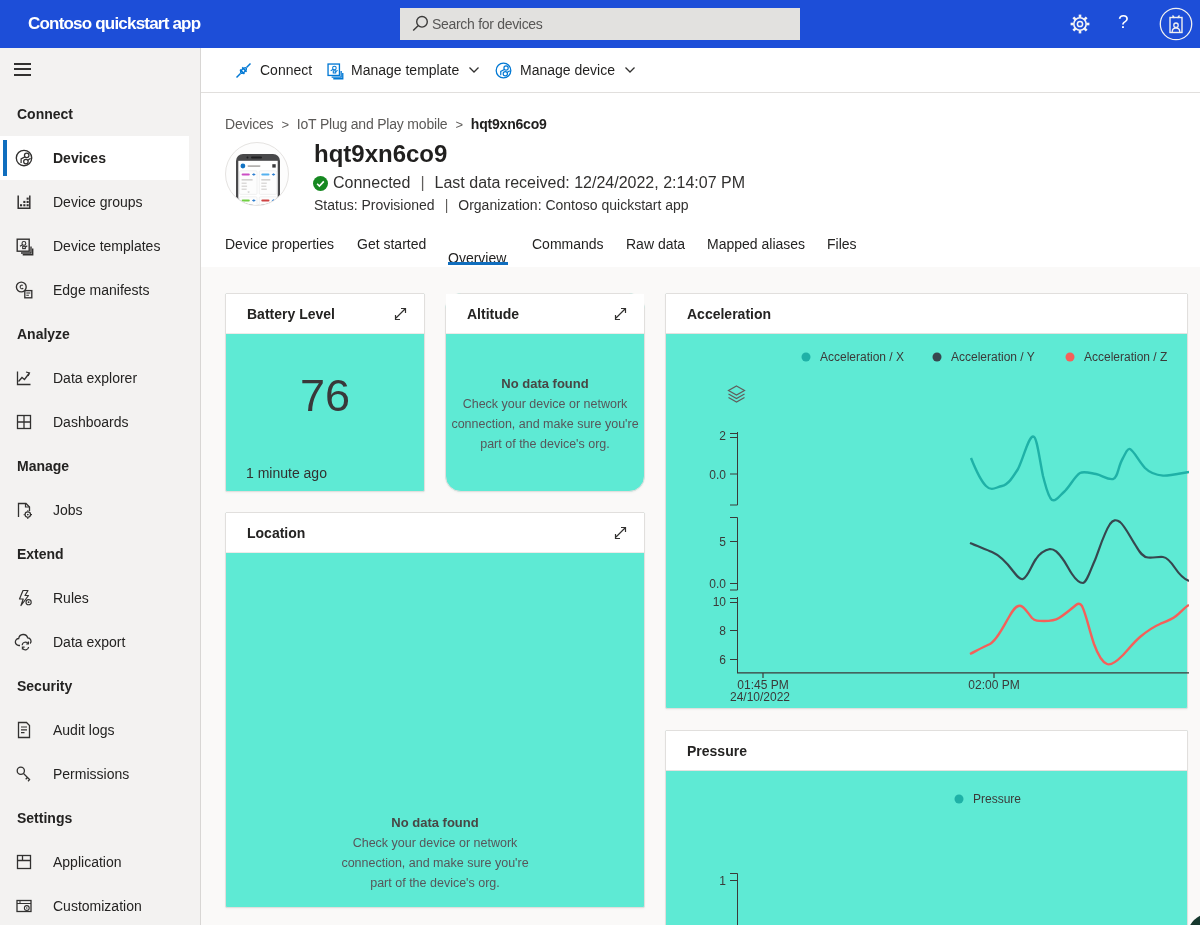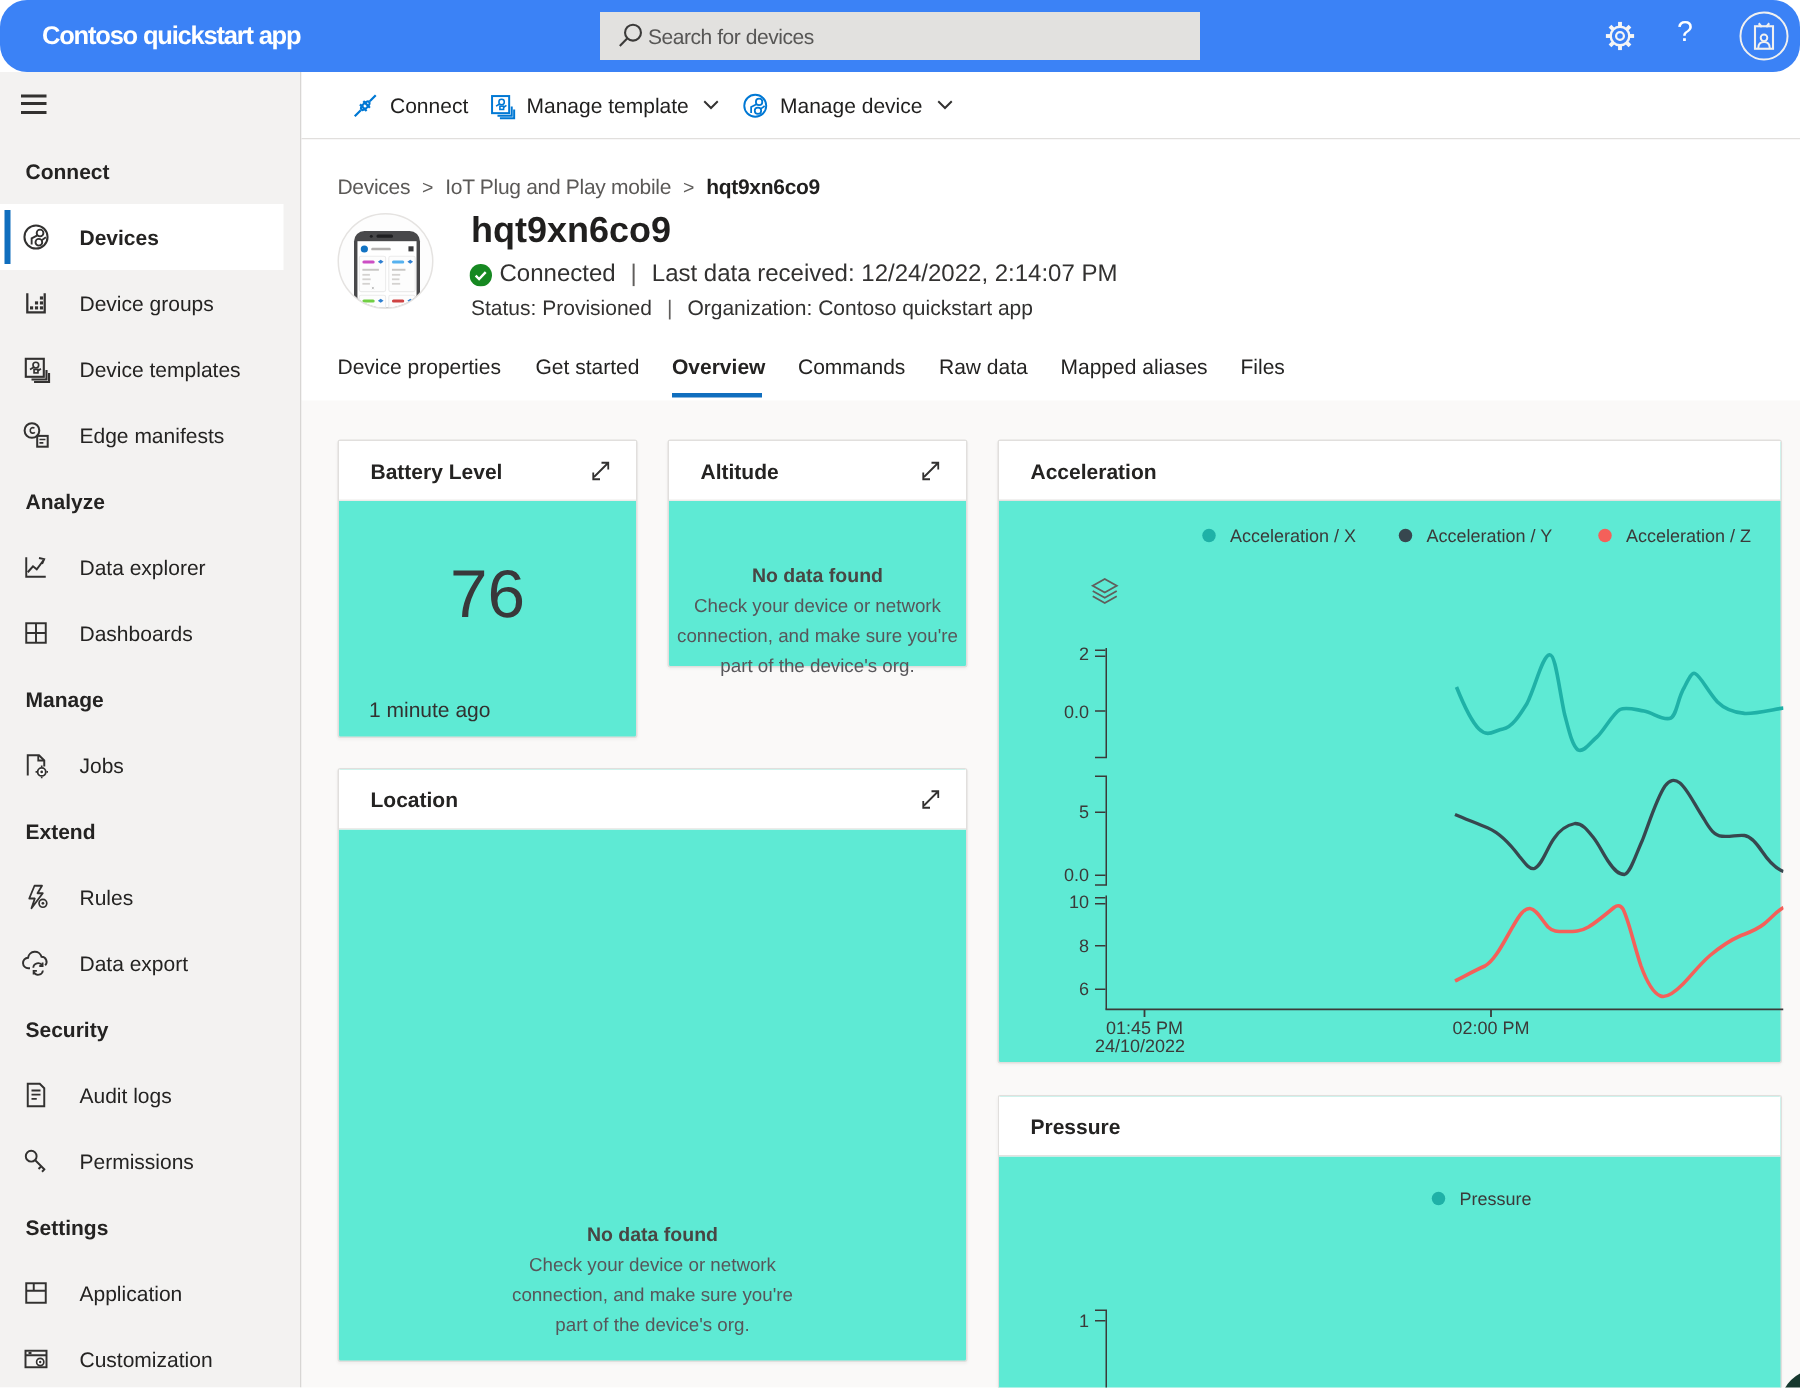--- a/index.html
+++ b/index.html
@@ -1,20 +1,20 @@
 <!DOCTYPE html>
 <html><head>
 <meta charset="utf-8">
 <style>
 *{margin:0;padding:0;box-sizing:border-box;}
 html,body{width:1200px;height:925px;overflow:hidden;font-family:"Liberation Sans",sans-serif;background:#fff;}
 body{position:relative;}
 .abs{position:absolute;}
 
-.topbar{position:absolute;left:0;top:0;width:1200px;height:48px;background:#3b82f6;border-radius:18px;}
+.topbar{position:absolute;left:0;top:0;width:1200px;height:48px;background:#1d4ed8;}
 .topbar .title{position:absolute;left:28px;top:14px;color:#fff;font-size:17px;font-weight:bold;letter-spacing:-0.8px;}
 .searchbox{position:absolute;left:400px;top:8px;width:400px;height:32px;background:#e2e1df;display:flex;align-items:center;}
 .searchbox .ph{color:#575655;font-size:14px;margin-left:3px;letter-spacing:-0.3px;}
 
 .sidebar{position:absolute;left:0;top:48px;width:201px;height:877px;background:#f3f2f1;border-right:1px solid #d8d6d4;}
 .navhead{position:absolute;left:17px;width:170px;height:20px;line-height:20px;font-size:14px;font-weight:bold;color:#242322;}
 .navitem{position:absolute;left:0;width:189px;height:44px;}
 .navitem .ic{position:absolute;left:14px;top:12px;width:20px;height:20px;}
 .navitem .lbl{position:absolute;left:53px;top:12px;font-size:14px;color:#242322;line-height:20px;}
 .navitem.sel{background:#fff;}
@@ -298,21 +298,21 @@
       <path d="M4.1 7.7 l2.3 2.3 4.4-4.6" fill="none" stroke="#fff" stroke-width="1.6"></path>
     </svg>
   <span>Connected</span>
     <span class="pipe">|</span>
     <span>Last data received: 12/24/2022, 2:14:07 PM</span>
 </div>
 <div class="statline2">Status: Provisioned<span class="pipe">|</span>Organization: Contoso quickstart app</div>
 <div id="tabs">
 <div class="tab" style="left:225px;">Device properties</div>
 <div class="tab" style="left:357px;">Get started</div>
-<div class="tab" style="left:448px;font-weight:bold;">Overview</div>
+<div class="tab" style="left:448px;font-weight:normal;margin-top:14px;">Overview</div>
 <div class="tab" style="left:532px;">Commands</div>
 <div class="tab" style="left:626px;">Raw data</div>
 <div class="tab" style="left:707px;">Mapped aliases</div>
 <div class="tab" style="left:827px;">Files</div>
 </div>
 <div class="tabline"></div>
 
 <div class="dash"></div>
 <div id="cards">
 
@@ -320,21 +320,21 @@
   <div class="chead">
         <div class="t">Battery Level</div>
     <svg class="expand" viewBox="0 0 15 14">
           <path d="M3 11 L12 2 M12.5 6 V1.5 H8 M2.5 8 V12.5 H7" fill="none" stroke="#323130" stroke-width="1.2"></path>
         </svg>
   </div>
   <div class="bignum">76</div>
   <div class="ago">1 minute ago</div>
 </div>
 
-<div class="card" style="left:445px;top:293px;width:200px;height:152px;">
+<div class="card" style="left:445px;top:293px;width:200px;height:199px;border-radius:16px;">
   <div class="chead">
         <div class="t">Altitude</div>
     <svg class="expand" viewBox="0 0 15 14">
           <path d="M3 11 L12 2 M12.5 6 V1.5 H8 M2.5 8 V12.5 H7" fill="none" stroke="#323130" stroke-width="1.2"></path>
         </svg>
   </div>
   <div class="nodata" style="top:80px;"><b>No data found</b><br>Check your device or network<br>connection, and make sure you're<br>part of the device's org.</div>
 </div>
 
 <div class="card" style="left:665px;top:293px;width:523px;height:416px;">

